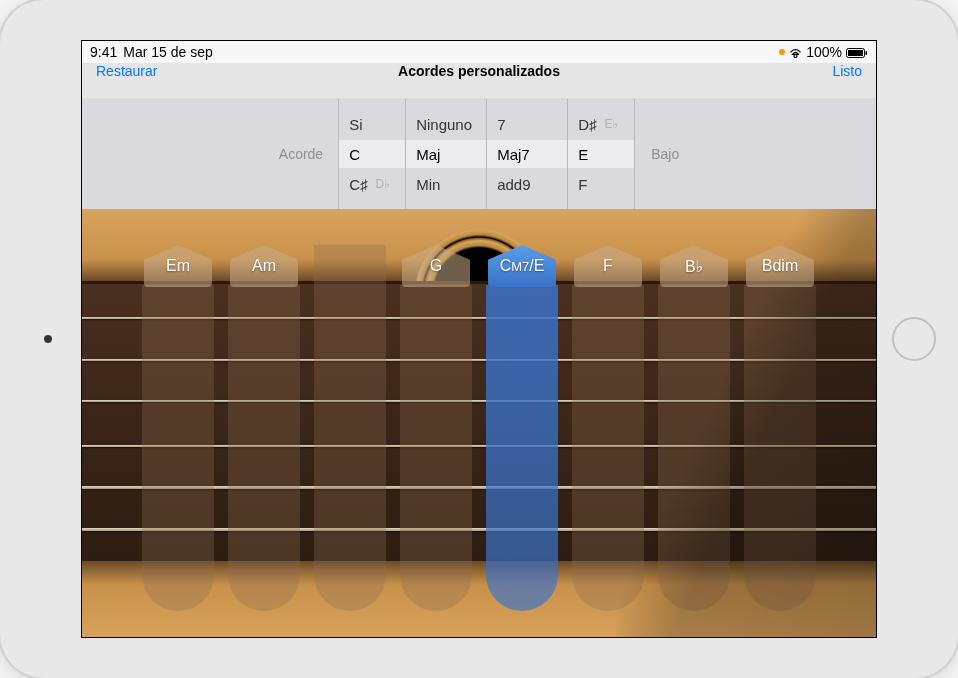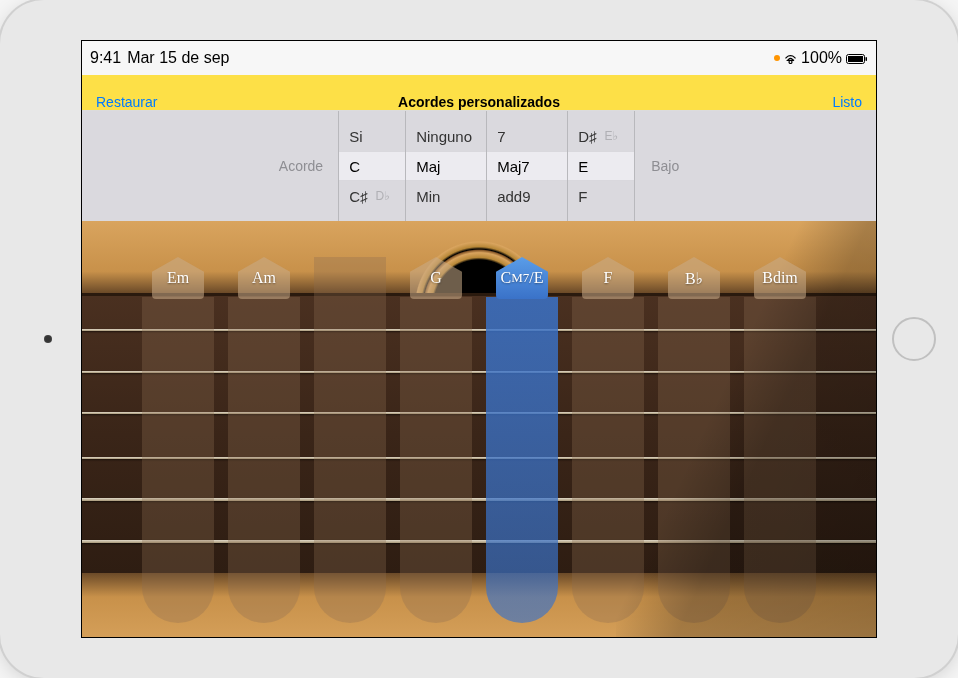--- a/index.html
+++ b/index.html
@@ -49,42 +49,42 @@
     height: 598px;
     background: #fff;
     border: 1px solid #000;
     position: relative;
     overflow: hidden;
   }
 
   
   .status-bar {
     height: 18px;
-    padding: 17px 8px;
+    padding: 11px 8px;
     display: flex;
     justify-content: space-between;
     align-items: center;
-    font-size: 16px;
+    font-size: 14px;
     color: #000;
     background: #f7f7f7;
     text-align: center;
   }
   .status-left { display: flex; align-items: center; gap: 6px; }
   .status-right { display: flex; align-items: center; gap: 4px; }
   .wifi-icon, .battery-icon, .signal-icon { display: inline-block; }
   .wifi-icon svg, .battery-icon svg { vertical-align: middle; }
   .orange-dot { width: 6px; height: 6px; border-radius: 50%; background: #ff9500; display: inline-block; }
 
   
   .nav-header {
     height: 36px;
-    background: #fde047;
+    background: #e5e5e5;
     border-bottom: 1px solid #dcdcdc;
     display: flex;
-    align-items: flex-end;
+    align-items: flex-start;
     justify-content: space-between;
     padding: 0 14px;
     font-size: 14px;
   }
   .nav-left, .nav-right { color: #007aff; cursor: pointer; }
   .nav-title { font-weight: 600; color: #000; font-size: 14px; position: absolute; left: 50%; transform: translateX(-50%); }
 
   
   .picker-area {
     height: 110px;
@@ -200,35 +200,34 @@
   }
   .chord-strip {
     position: relative;
     width: 80px;
     height: 100%;
     display: flex;
     flex-direction: column;
     align-items: center;
   }
   .chord-head {
-    width: 52px;
+    width: 68px;
     height: 42px;
     background: rgba(200,172,136,0.55);
     border-radius: 4px;
     clip-path: polygon(50% 0%, 100% 35%, 100% 100%, 0% 100%, 0% 35%);
     display: flex;
     align-items: center;
     justify-content: center;
     color: #fff;
     font-size: 16px;
     font-weight: 400;
     text-shadow: 0 1px 2px rgba(0,0,0,0.4);
     margin-bottom: -2px;
     z-index: 3;
-    font-family: Liberation Serif, serif;
   }
   .chord-head sup { font-size: 13px; vertical-align: super; }
   .chord-body {
     flex: 1;
     width: 72px;
     background: rgba(140,110,80,0.32);
     border-radius: 0 0 36px 36px;
   }
   .chord-strip.selected .chord-head {
     background: linear-gradient(180deg, #5a9de8 0%, #3a72c8 100%);

